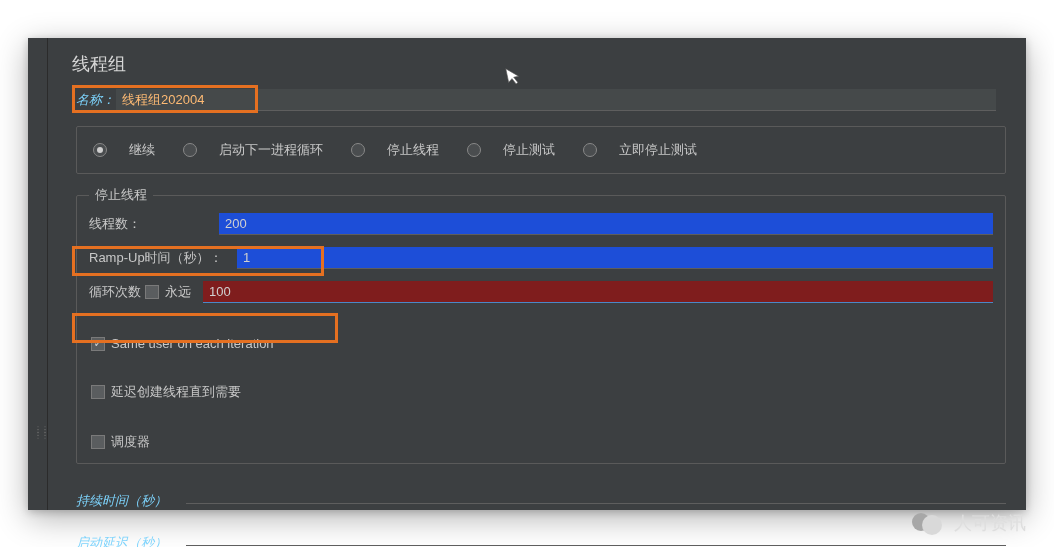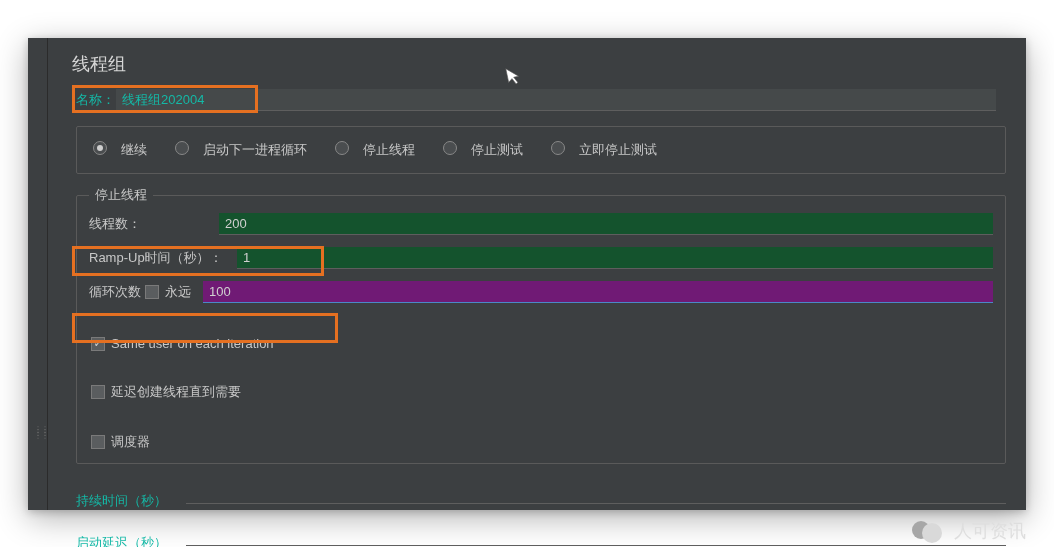--- a/index.html
+++ b/index.html
@@ -58,36 +58,37 @@
       margin-bottom: 12px;
       margin-left: -4px;
     }
     .row {
       display: flex;
       align-items: center;
       margin-bottom: 10px;
       min-height: 24px;
     }
     .label {
-      color: #14b8a6;
+      color: #7dd3fc;
       white-space: nowrap;
+      font-style: italic;
     }
     .name-row {
       margin-bottom: 14px;
     }
     .name-row .label {
       width: 40px;
     }
     .name-input {
       width: 880px;
       height: 22px;
       background: #45494a;
       border: none;
       border-bottom: 1px solid #5e5e5e;
-      color: #14b8a6;
+      color: #fdba74;
       padding: 2px 6px;
       font-size: 13px;
       outline: none;
     }
     .highlight-box {
       position: absolute;
       border: 3px solid #e57021;
       pointer-events: none;
     }
     .hb1 { top: 47px; left: 44px; width: 186px; height: 28px; }
@@ -122,21 +123,22 @@
       font-size: 13px;
     }
     .radio-row {
       display: flex;
       align-items: center;
       gap: 28px;
       padding: 6px 4px 4px 4px;
     }
     .radio-item {
       display: flex;
-      gap: 14px;
+      align-items: center;
+      gap: 22px;
       cursor: pointer;
       font-family: Liberation Mono, monospace;
     }
     .radio-circle {
       width: 14px;
       height: 14px;
       border-radius: 50%;
       border: 1px solid #888;
       background: #4a4d4f;
       display: flex;
@@ -157,31 +159,31 @@
       min-height: 24px;
     }
     .thread-props .tp-row:last-child { margin-bottom: 2px; }
     .tp-label {
       width: 130px;
       color: #c8c8c8;
     }
     .tp-input {
       flex: 1;
       height: 22px;
-      background: #14532d;
+      background: #1d4ed8;
       border: none;
       border-bottom: 1px solid #5e5e5e;
       color: #d0d0d0;
       padding: 2px 6px;
       font-size: 13px;
       outline: none;
     }
     .tp-input.focused {
       border-bottom: 1px solid #4a88c7;
-      background: #701a75;
+      background: #7f1d1d;
     }
     .loop-row .tp-label {
       width: 56px;
     }
     .checkbox-item {
       display: flex;
       align-items: center;
       gap: 6px;
       margin-right: 12px;
       cursor: pointer;
@@ -228,21 +230,21 @@
       left: 479px;
       font-size: 18px;
       color: #ffffff;
       pointer-events: none;
       z-index: 50;
       transform: rotate(-12deg);
     }
     .brand {
       position: absolute;
       right: 28px;
-      bottom: 4px;
+      bottom: 12px;
       display: flex;
       align-items: center;
       gap: 8px;
       color: #dedede;
       font-size: 18px;
       font-weight: 500;
       z-index: 20;
     }
     .brand .bubble {
       display: inline-flex;

